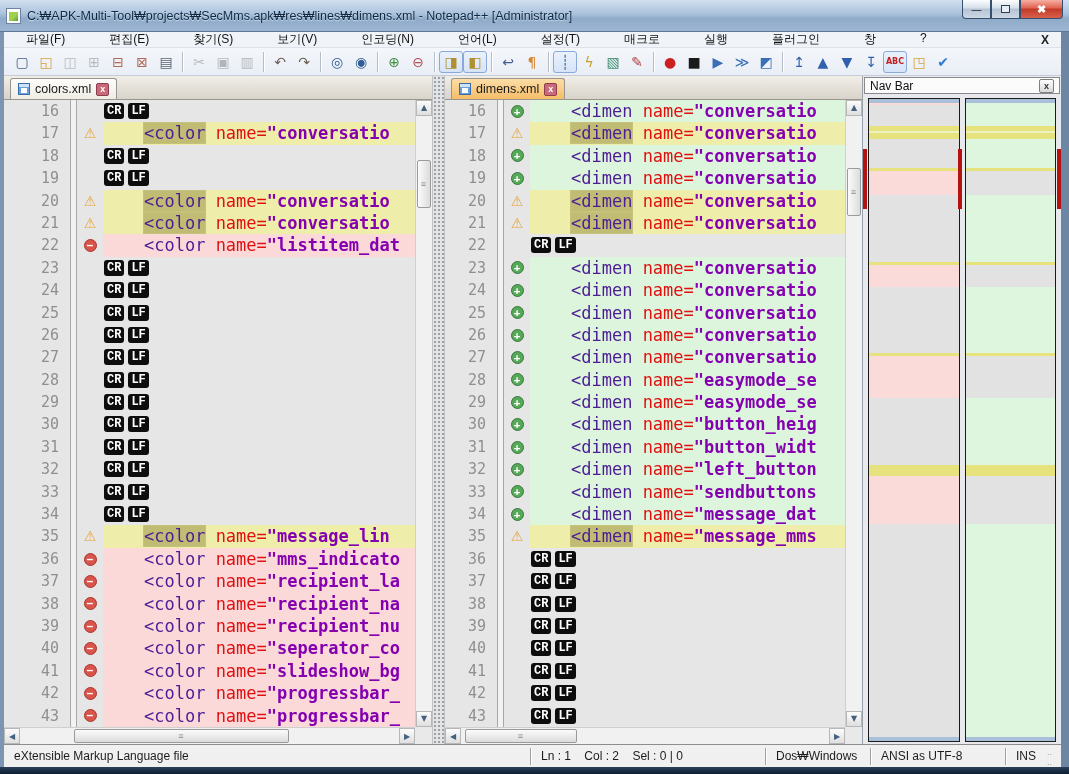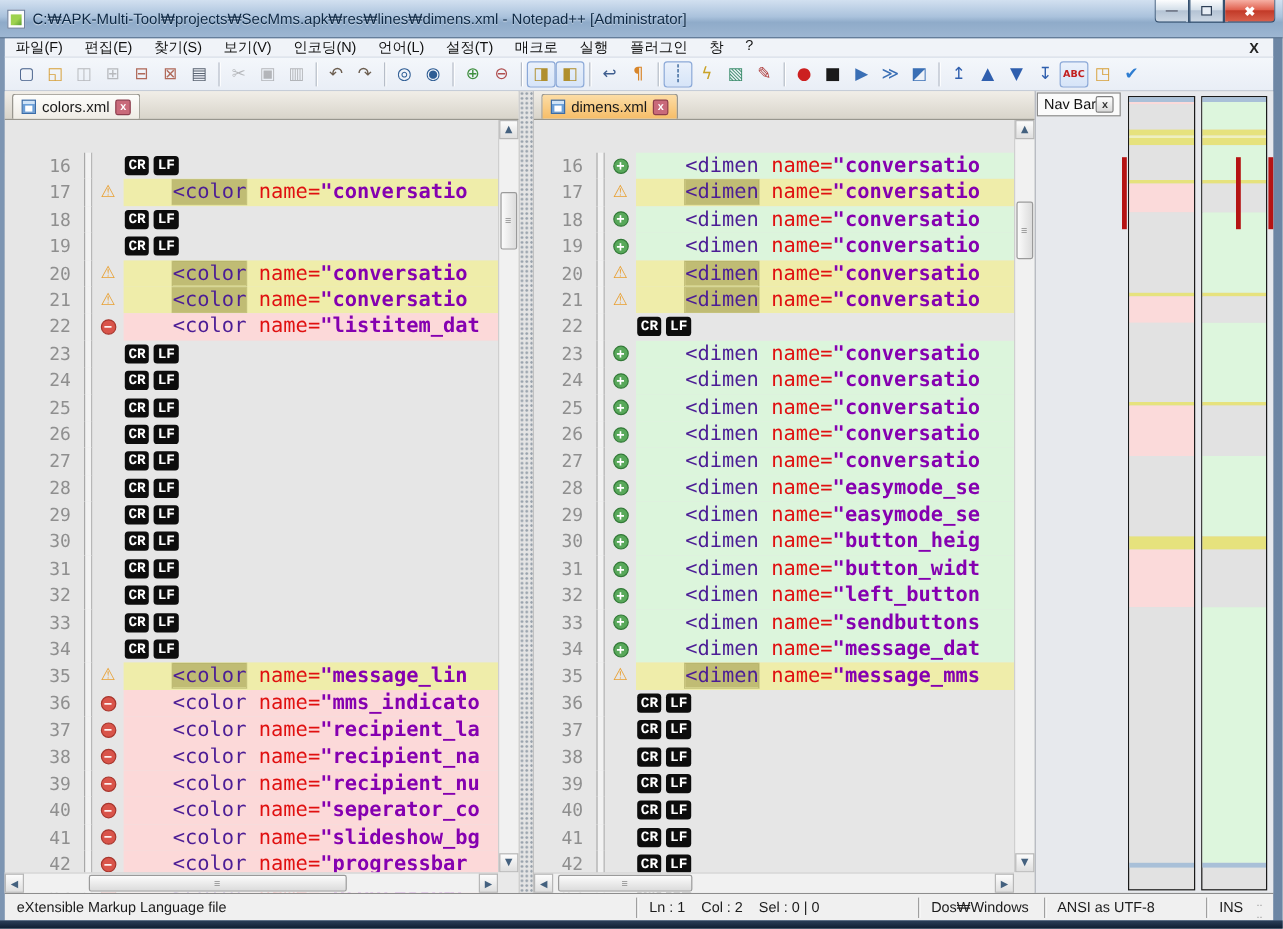--- a/index.html
+++ b/index.html
@@ -27,37 +27,37 @@
   .wb:first-child { border-radius:0 0 0 4px; }
   .wb-close { width:43px; border-radius:0 0 4px 0;
     background:linear-gradient(#f6b0a4,#e0614f 45%,#c23a28 50%,#d8604c);
     color:#fff; font-weight:bold; font-size:11px; }
   .wb-max-glyph { width:9px; height:8px; border:1px solid #2c3e55; background:#e8eef5; display:inline-block; }
 
   
   .menubar { height:16px; margin:0 8px 0 4px; background:#f0f3f8;
     border-bottom:1px solid #dde2ea; display:flex; align-items:center;
     font-size:12px; color:#111; }
-  .menu-item { padding:0 9px; white-space:nowrap; cursor:default; }
+  .menu-item { padding:0 22px; white-space:nowrap; cursor:default; }
   .menu-close-x { margin-left:auto; padding:0 12px; font-weight:bold; color:#222; }
 
   
   .toolbar { height:28px; margin:0 8px 0 4px; background:linear-gradient(#f4f7fb,#e9eef6);
     border-bottom:1px solid #c6cdd8; display:flex; align-items:center; padding-left:6px; }
   .tb-btn { width:24px; height:22px; display:flex; align-items:center; justify-content:center;
     font-family:"DejaVu Sans", sans-serif; font-size:14px; border:1px solid transparent;
     border-radius:3px; flex:0 0 auto; }
   .tb-btn.pressed { background:linear-gradient(#eaf1fb,#d6e4f8); border-color:#8aa8d8; }
   .tb-btn.disabled { opacity:.38; filter:grayscale(1); }
   .tb-btn.small-text { font-size:8px; font-weight:bold; letter-spacing:0; }
   .tb-sep { width:1px; height:20px; background:#b6bdc8; box-shadow:1px 0 0 #fff; margin:0 4px; flex:0 0 auto; }
 
   
   .workspace { height:668px; margin:0 8px 0 4px; display:flex; background:#d7d3ca; }
-  .pane { position:relative; background:#e6e6e6; display:flex; flex-direction:column;gap:27px; }
+  .pane { position:relative; background:#e6e6e6; display:flex; flex-direction:column; }
   .pane-left { width:428px; }
   .pane-right { width:417px; }
   .splitter { width:13px; background-color:#e4e4e4;
     background-image:radial-gradient(#98a2ac 1px, transparent 1.2px);
     background-size:4px 4px; border-left:1px solid #c2c2c2; border-right:1px solid #c2c2c2; }
 
   .tabrow { height:24px; background:linear-gradient(#f1eee8,#d8d4ca);
     border-bottom:1px solid #98968e; display:flex; align-items:flex-end; padding-left:6px; flex:0 0 auto; }
   .tab { height:21px; display:flex; align-items:center; gap:5px; padding:0 7px;
     border:1px solid #98968e; border-bottom:none; border-radius:3px 3px 0 0;
@@ -113,21 +113,21 @@
     background:linear-gradient(#fcfcfc,#dfdfdf); border:1px solid #b7b7b7;
     font-size:8px; color:#44617f; text-align:center; line-height:15px;
     font-family:"DejaVu Sans",sans-serif; }
   .hthumb { position:absolute; top:1px; bottom:1px; border:1px solid #9a9a9a; border-radius:2px;
     background:linear-gradient(#fbfbfb,#dcdcdc); text-align:center;
     color:#8a8a8a; font-size:9px; line-height:13px; letter-spacing:1px; }
   .corner { position:absolute; right:0; bottom:0; width:17px; height:17px; background:#e9e9e9; }
 
   
   .navbar { width:199px; background:#e7e9ed; border-left:1px solid #9aa0a8;
-    display:flex; }
+    display:flex; flex-direction:column; }
   .nav-title { height:20px; margin:1px 1px 0 1px; background:#fbfbfb; border:1px solid #8a8a8a;
     display:flex; align-items:center; padding:0 5px; font-size:12px; color:#111; }
   .nav-close { margin-left:auto; width:15px; height:14px; border:1px solid #7e7e7e; border-radius:2px;
     background:linear-gradient(#ffffff,#d8d8d8); font:bold 9px/12px "Liberation Sans",sans-serif;
     text-align:center; color:#333; }
   .nav-cols { position:relative; flex:1; display:flex; padding:4px 5px 2px 5px; gap:5px; }
   .nav-col { flex:1; border:1px solid #1a1a1a; background:#e2e2e2; display:flex; flex-direction:column; }
   .band { width:100%; }
   .band-b { background:#a9c0d8; } .band-gy { background:#e2e2e2; }
   .band-pk { background:#fbdada; } .band-yl { background:#e6e27d; }

